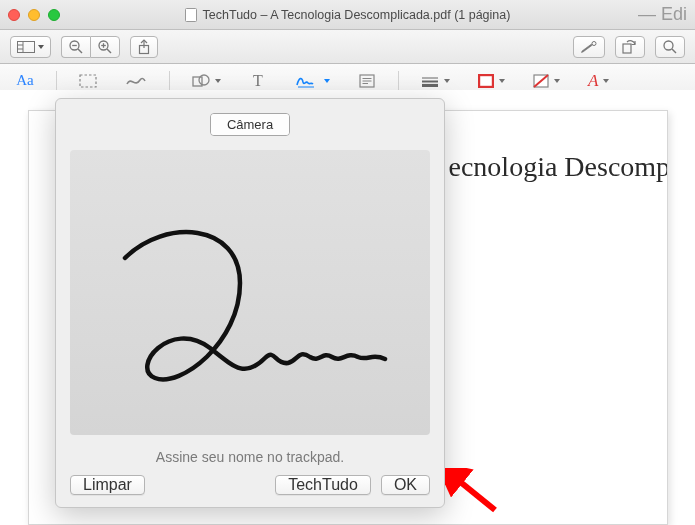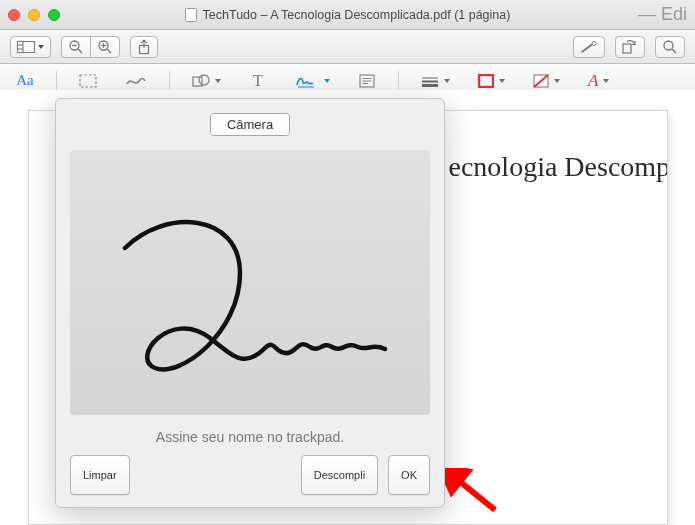--- a/index.html
+++ b/index.html
@@ -178,23 +178,23 @@
     color: #7a7a7a;
     font-size: 14px;
     padding: 14px 0 10px 0;
   }
 
   .popover-buttons {
     display: flex; align-items: center; gap: 10px;
   }
   .popover-buttons .spacer { flex: 1; }
   .mac-btn {
-    height: 40px;
+    height: 20px;
     padding: 0 12px;
-    font-size: 11px;
+    font-size: 16px;
     color: #333;
     background: linear-gradient(#ffffff, #f2f2f2);
     border: 1px solid #b4b4b4;
     border-radius: 4px;
     display: flex; align-items: center; justify-content: center;
     box-shadow: 0 1px 0 rgba(0,0,0,0.05);
     text-align: right;
   }
 
   
@@ -375,21 +375,21 @@
                C 272 200, 276 188, 288 194
                C 298 198, 302 190, 315 196" fill="none" stroke="#111" stroke-width="4.5" stroke-linecap="round" stroke-linejoin="round"></path>
     </svg>
   </div>
 
   <div class="sig-instruction">Assine seu nome no trackpad.</div>
 
   <div class="popover-buttons">
     <div class="mac-btn">Limpar</div>
     <div class="spacer"></div>
-    <div class="mac-btn">Descompli</div>
+    <div class="mac-btn">TechTudo</div>
     <div class="mac-btn">OK</div>
   </div>
 </div>
 
 <svg class="red-arrow" width="60" height="50" style="top:468px; left:445px;">
   <defs>
     <marker id="ah" markerWidth="8" markerHeight="8" refX="2" refY="3" orient="auto">
       <path d="M0,0 L6,3 L0,6 Z" fill="#ff0000"></path>
     </marker>
   </defs>

